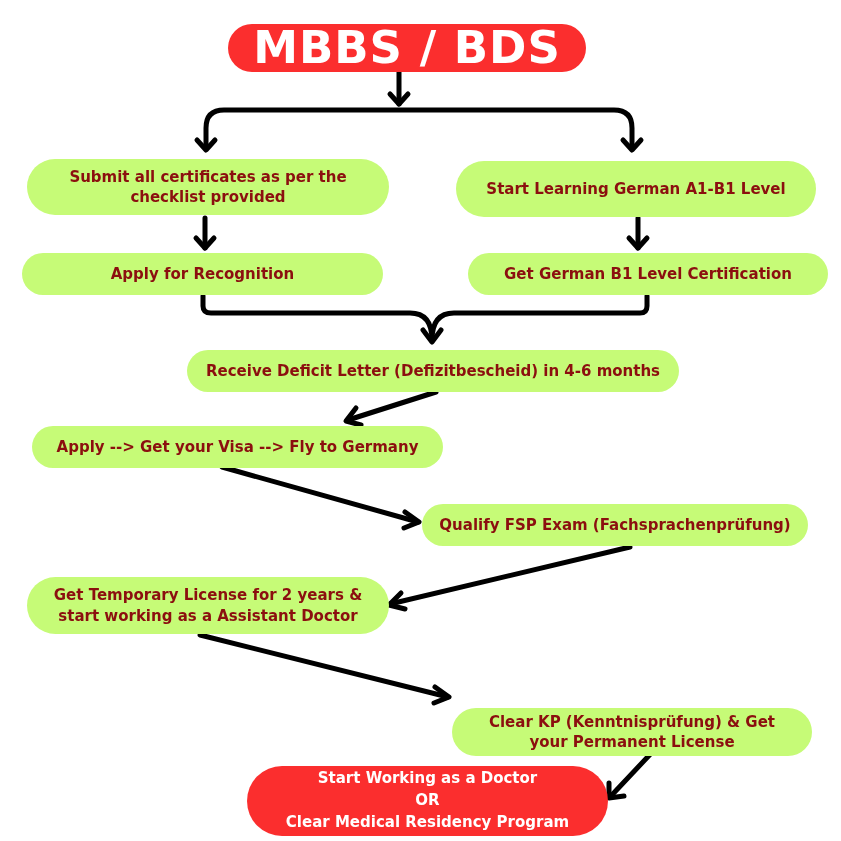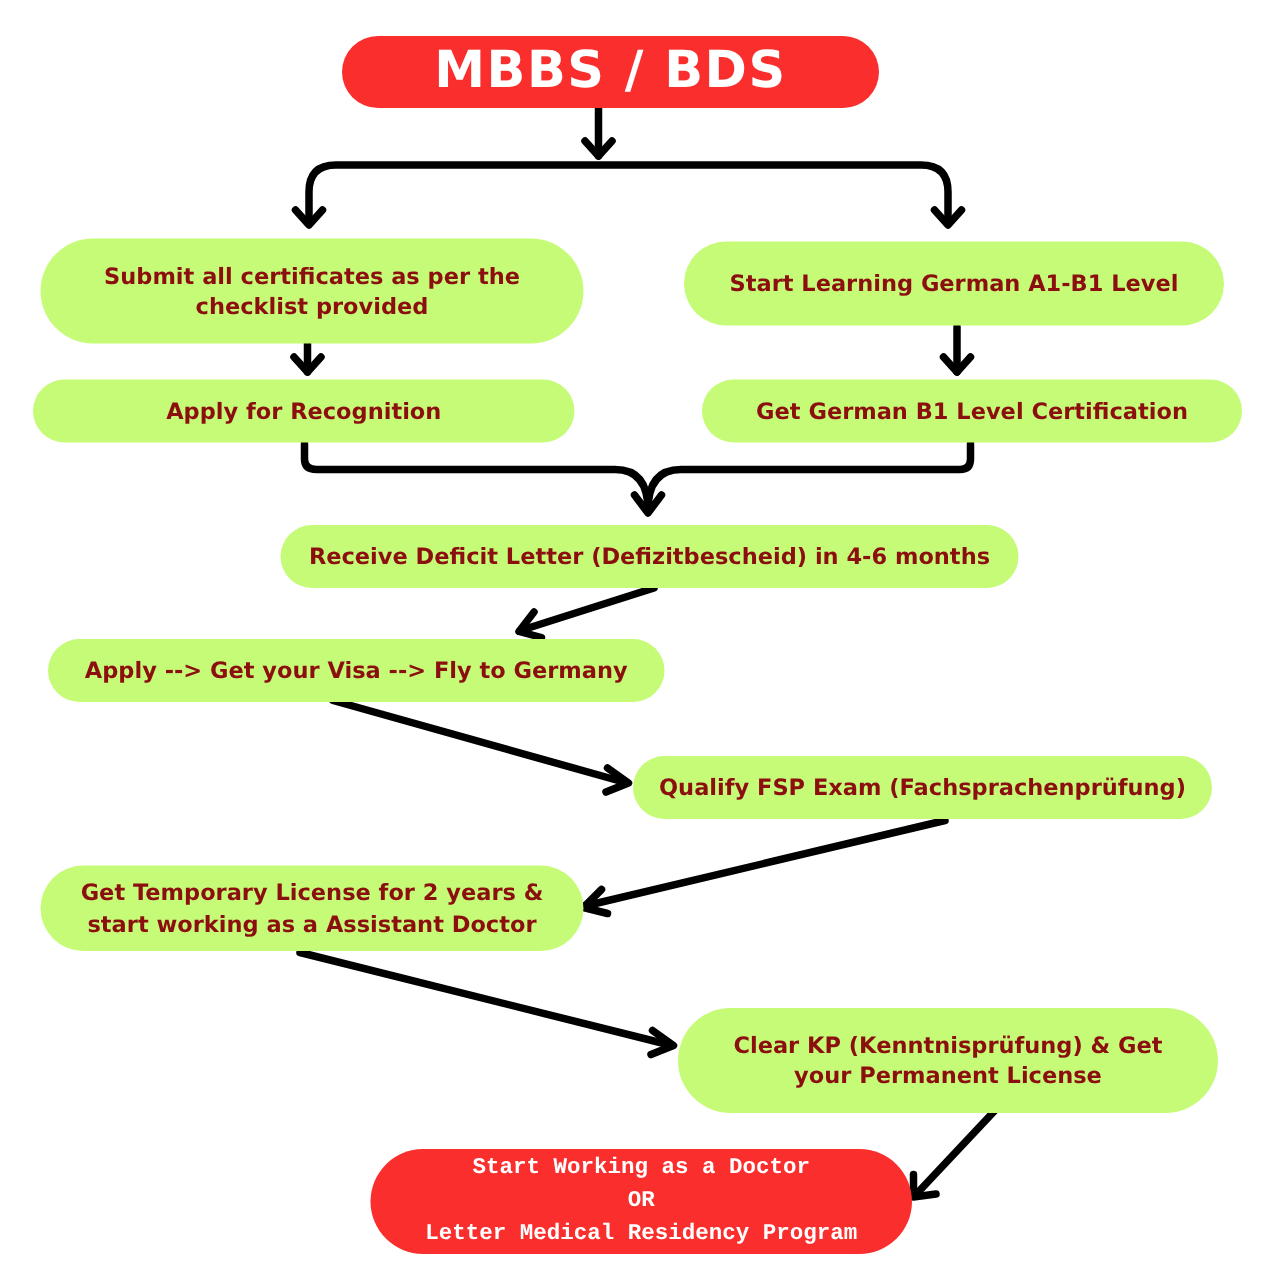--- a/index.html
+++ b/index.html
@@ -8,21 +8,21 @@
     .node {
       position: absolute; z-index: 2;
       display: flex; align-items: center; justify-content: center; flex-direction: column;
       text-align: center; box-sizing: border-box;
       border-radius: 999px;
       font-weight: bold;
       line-height: 1.35;
     }
     .green { background: #c6fb77; color: #8b0f0f; font-size: 15px; }
     .red { background: #fb2e2e; color: #ffffff; }
-    .title { font-size: 34px; letter-spacing: 1px; }
+    .title { font-size: 45px; letter-spacing: 1px; }
     .final { font-size: 15px; line-height: 1.45; }
   </style>
 </head>
 <body>
 
 <svg class="connectors" viewBox="0 0 841 841">
   <g fill="none" stroke="#000" stroke-width="5" stroke-linecap="round" stroke-linejoin="round">
 
     <path d="M399 70 L399 104"></path>
     <path d="M390 94 L399 104 L408 94"></path>
@@ -54,21 +54,21 @@
 
     <path d="M673 730 L610 797"></path>
     <path d="M609 783 L609 798 L624 796"></path>
   </g>
 </svg>
 
 <div class="node red title" style="left:228px; top:24px; width:358px; height:48px;">
   <span>MBBS / BDS</span>
 </div>
 
-<div class="node green" style="left:27px; top:159px; width:362px; height:70px;">
+<div class="node green" style="left:27px; top:159px; width:362px; height:56px;">
   <span>Submit all certificates as per the</span>
   <span>checklist provided</span>
 </div>
 
 <div class="node green" style="left:22px; top:253px; width:361px; height:42px;">
   <span>Apply for Recognition</span>
 </div>
 
 <div class="node green" style="left:456px; top:161px; width:360px; height:56px;">
   <span>Start Learning German A1-B1 Level</span>
@@ -88,22 +88,22 @@
 
 <div class="node green" style="left:422px; top:504px; width:386px; height:42px;">
   <span>Qualify FSP Exam (Fachsprachenprüfung)</span>
 </div>
 
 <div class="node green" style="left:27px; top:577px; width:362px; height:57px;align-items:center;">
   <span>Get Temporary License for 2 years &amp;</span>
   <span>start working as a Assistant Doctor</span>
 </div>
 
-<div class="node green" style="left:452px; top:672px; width:360px; height:70px;">
+<div class="node green" style="left:452px; top:708px; width:360px; height:48px;">
   <span>Clear KP (Kenntnisprüfung) &amp; Get</span>
   <span>your Permanent License</span>
 </div>
 
-<div class="node red final" style="left:247px; top:766px; width:361px; height:70px;font-family:Liberation Mono, monospace;">
+<div class="node red final" style="left:247px; top:766px; width:361px; height:70px;">
   <span>Start Working as a Doctor</span>
   <span>OR</span>
-  <span>Letter Medical Residency Program</span>
+  <span>Clear Medical Residency Program</span>
 </div>
 
 </body></html>

